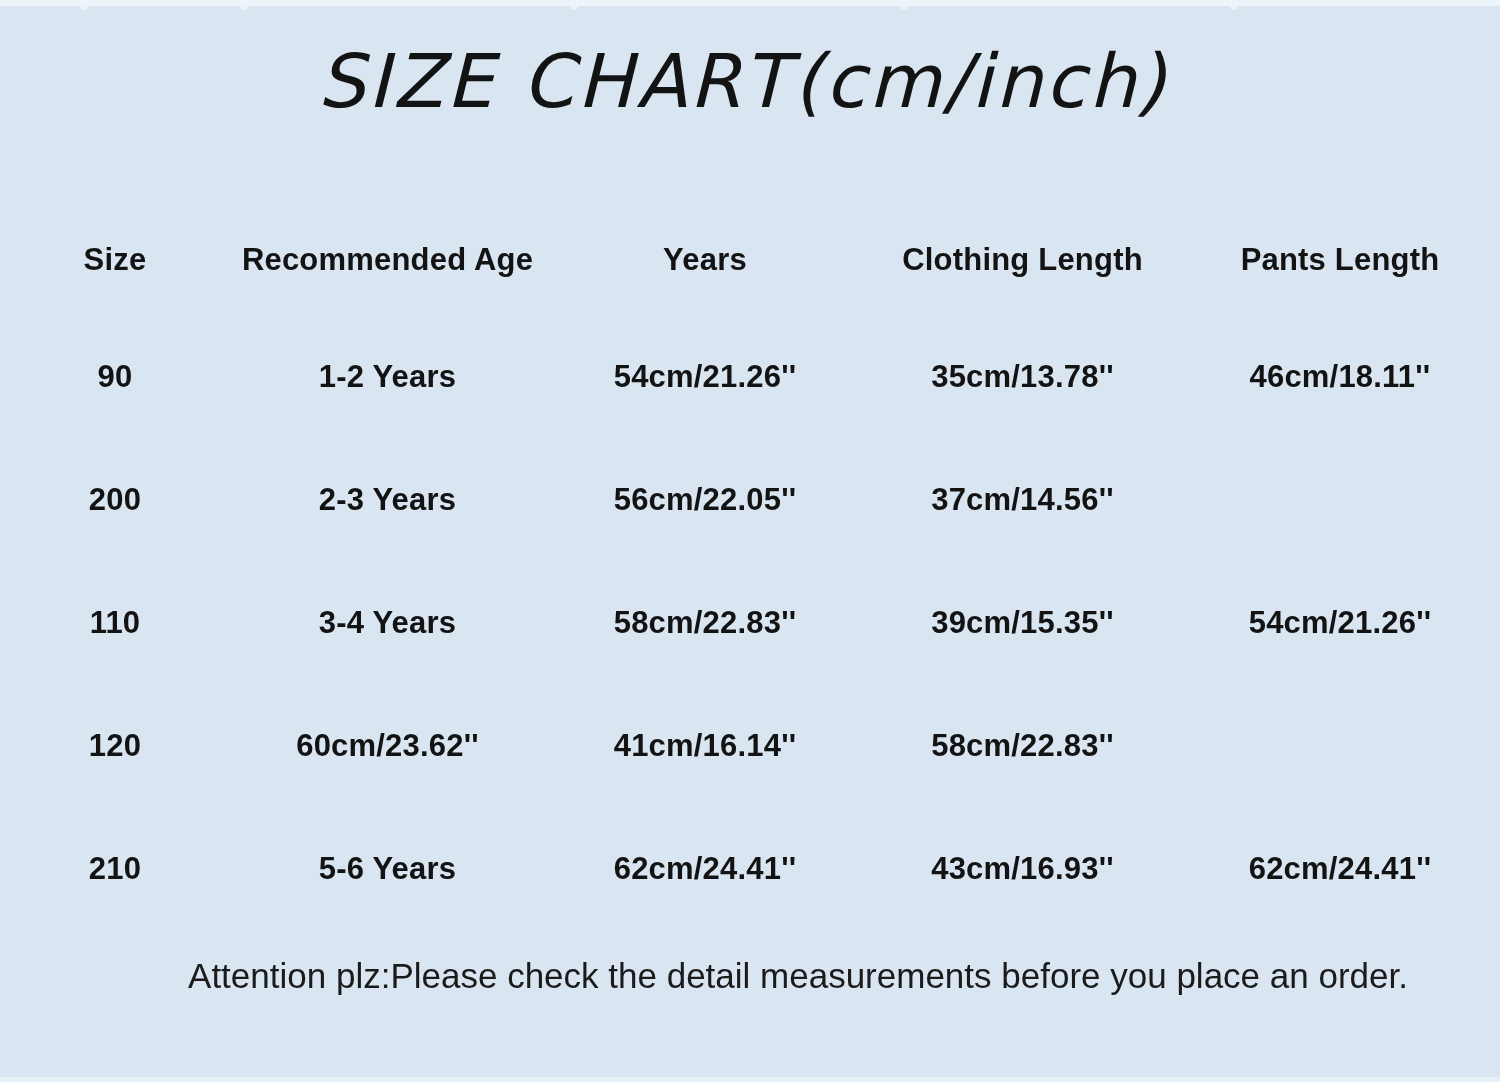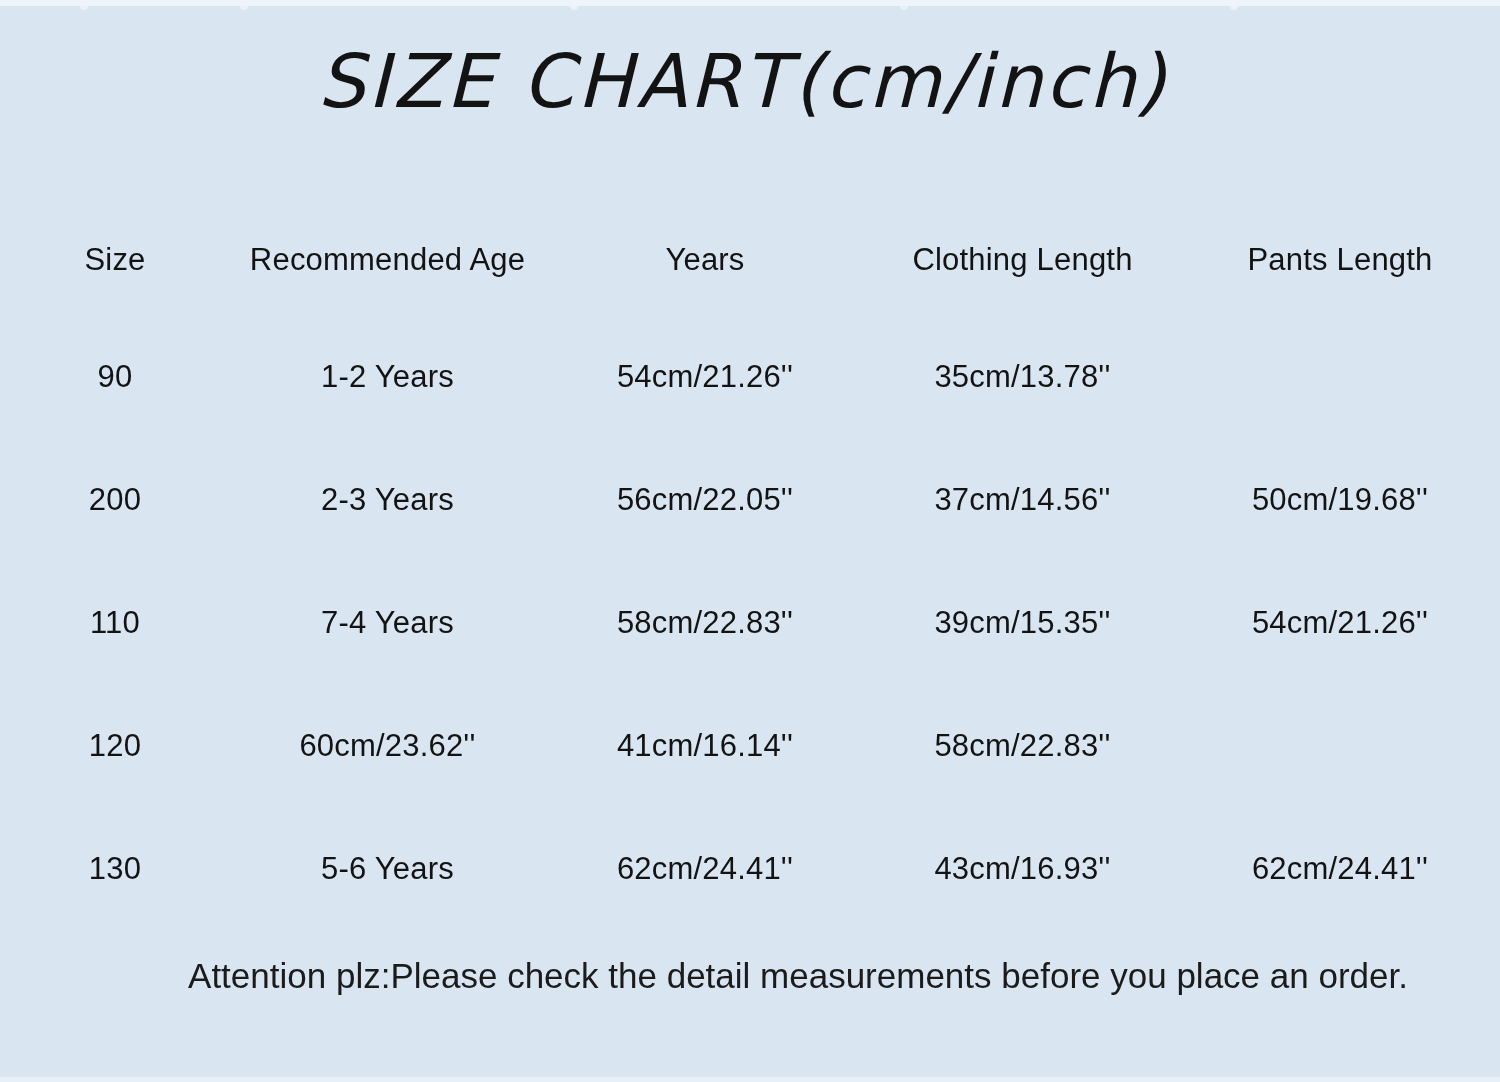--- a/index.html
+++ b/index.html
@@ -61,21 +61,21 @@
   .t-row {
     display: grid;
     grid-template-columns: 230px 315px 320px 315px 320px;
     height: 123px;
   }
   .t-row.header { height: 110px; }
   .t-cell {
     display: flex;
     align-items: center;
     justify-content: center;
-    font-weight: normal;
+    font-weight: bold;
     font-size: 31px;
     letter-spacing: 0.2px;
     color: #131313;
     white-space: nowrap;
   }
   .footer {
     position: absolute;
     top: 948px;
     left: 0;
     width: 100%;
@@ -110,47 +110,47 @@
       <div class="t-cell">Years</div>
       <div class="t-cell">Clothing Length</div>
       <div class="t-cell">Pants Length</div>
     </div>
 
     <div class="t-row">
       <div class="t-cell">90</div>
       <div class="t-cell">1-2 Years</div>
       <div class="t-cell">54cm/21.26''</div>
       <div class="t-cell">35cm/13.78''</div>
+      <div class="t-cell">46cm/18.11''</div>
     </div>
 
     <div class="t-row">
       <div class="t-cell">200</div>
       <div class="t-cell">2-3 Years</div>
       <div class="t-cell">56cm/22.05''</div>
       <div class="t-cell">37cm/14.56''</div>
-      <div class="t-cell">50cm/19.68''</div>
     </div>
 
     <div class="t-row">
       <div class="t-cell">110</div>
-      <div class="t-cell">7-4 Years</div>
+      <div class="t-cell">3-4 Years</div>
       <div class="t-cell">58cm/22.83''</div>
       <div class="t-cell">39cm/15.35''</div>
       <div class="t-cell">54cm/21.26''</div>
     </div>
 
     <div class="t-row">
       <div class="t-cell">120</div>
       <div class="t-cell">60cm/23.62''</div>
       <div class="t-cell">41cm/16.14''</div>
       <div class="t-cell">58cm/22.83''</div>
     </div>
 
     <div class="t-row">
-      <div class="t-cell">130</div>
+      <div class="t-cell">210</div>
       <div class="t-cell">5-6 Years</div>
       <div class="t-cell">62cm/24.41''</div>
       <div class="t-cell">43cm/16.93''</div>
       <div class="t-cell">62cm/24.41''</div>
     </div>
 
   </div>
 
   <div class="footer">
     <div>Attention plz:Please check the detail measurements before you place an order.</div>

